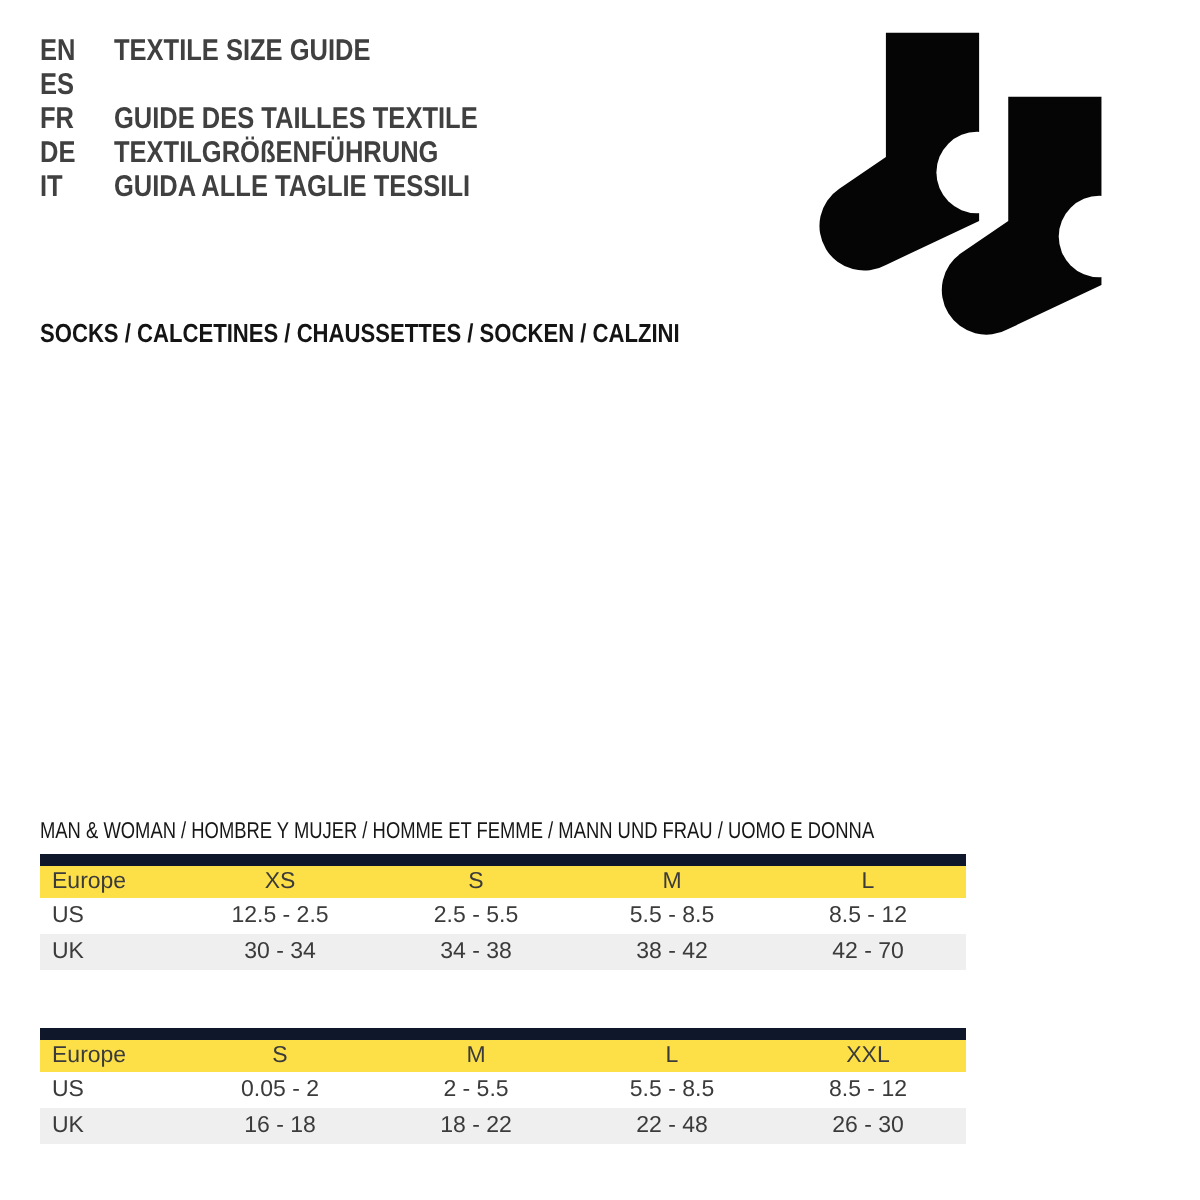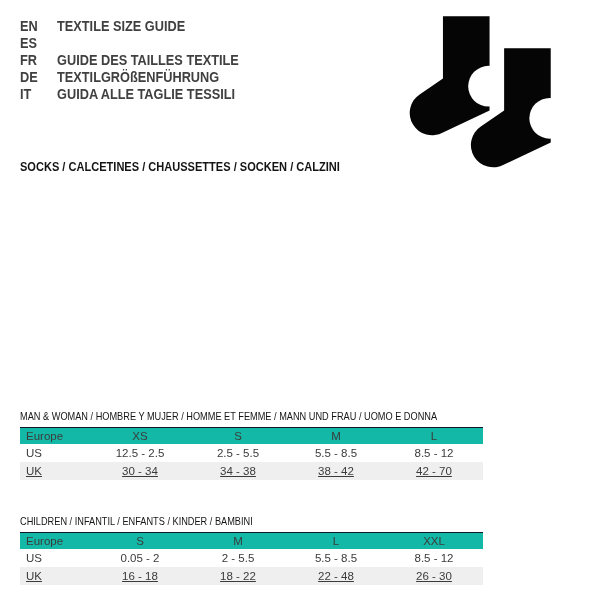--- a/index.html
+++ b/index.html
@@ -25,28 +25,28 @@
   
   .table-block { position:absolute; left:20px; width:463px; }
   .tb-1 { top:409px; }
   .tb-2 { top:514px; }
   .table-title { font-size:11.5px; font-weight:normal; line-height:14px; color:#161616; margin-bottom:4px; }
   table.size-table {
     width:463px; border-collapse:collapse; table-layout:fixed;
     font-size:11.5px; color:#3b3b3b;
   }
   table.size-table thead th {
-    background:#14b8a6; border-top:1px solid #0f172a;
+    background:#fde047; border-top:6px solid #0f172a;
     height:16px; font-weight:normal; text-align:center; padding:0;
   }
   table.size-table th.col-label, table.size-table td.col-label {
     width:65px; text-align:left; padding-left:6px;
   }
   table.size-table td { height:18px; text-align:center; padding:0; }
-  table.size-table tr.row-alt td { background:#efefef;text-decoration:underline; }
+  table.size-table tr.row-alt td { background:#efefef; }
 </style>
 </head>
 <body>
 
 <div class="lang-list">
   <div class="lang-row">
     <span class="lang-code"><span class="cond">EN</span></span>
     <span class="lang-label"><span class="cond">TEXTILE SIZE GUIDE</span></span>
   </div>
   <div class="lang-row">
@@ -110,23 +110,20 @@
         <td>30 - 34</td>
         <td>34 - 38</td>
         <td>38 - 42</td>
         <td>42 - 70</td>
       </tr>
     </tbody>
   </table>
 </section>
 
 <section class="table-block tb-2">
-  <div class="table-title">
-    <span class="cond2">CHILDREN / INFANTIL / ENFANTS / KINDER / BAMBINI</span>
-  </div>
   <table class="size-table">
     <thead>
       <tr>
         <th class="col-label">Europe</th>
         <th>S</th>
         <th>M</th>
         <th>L</th>
         <th>XXL</th>
       </tr>
     </thead>

